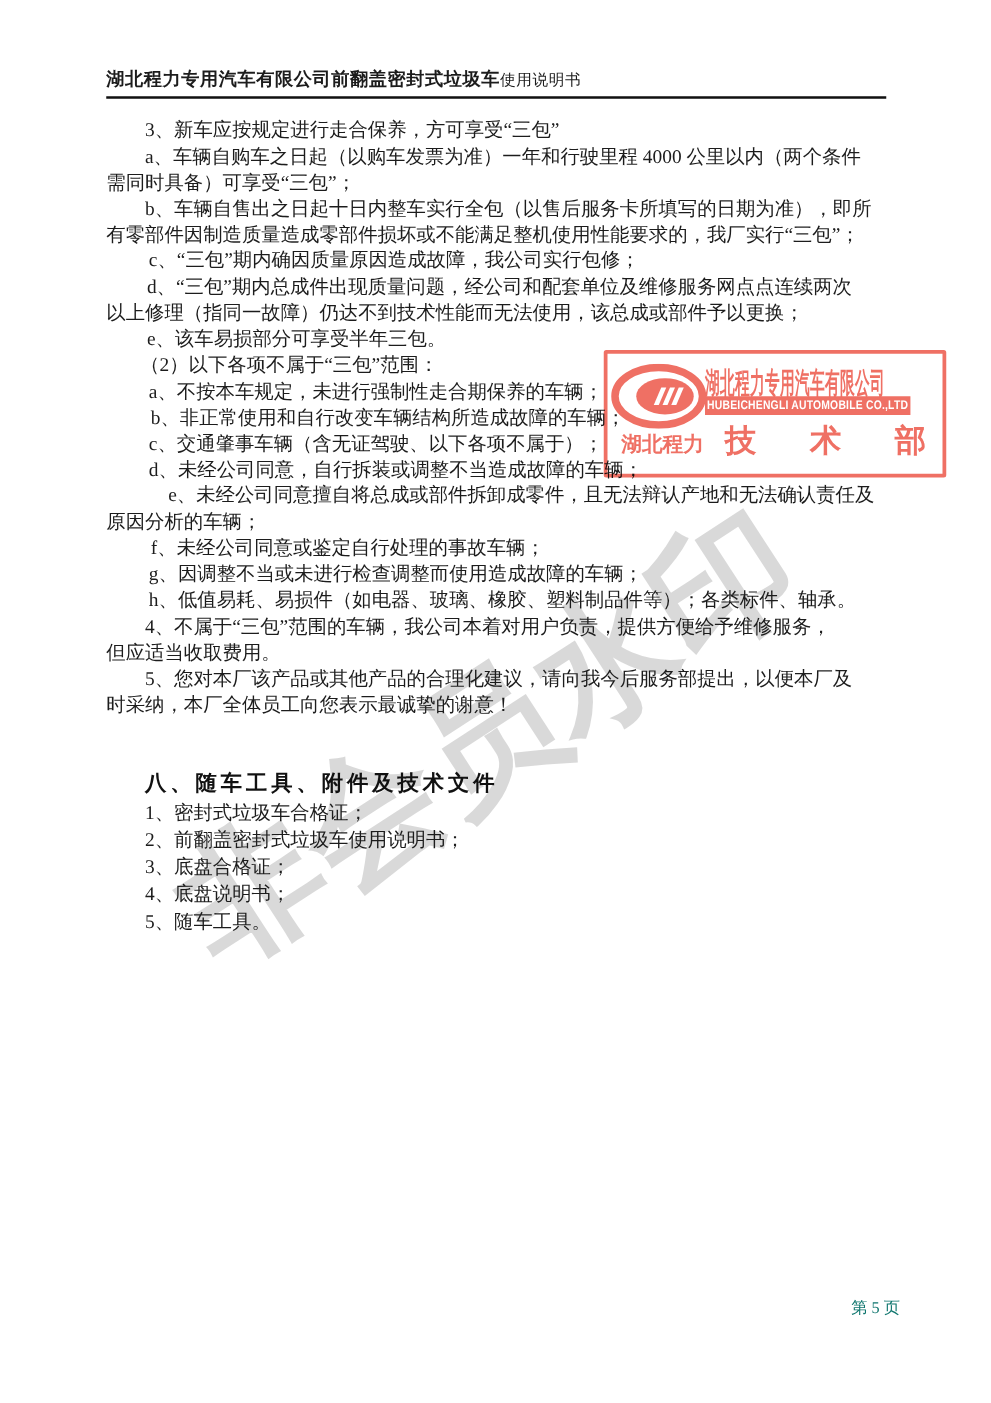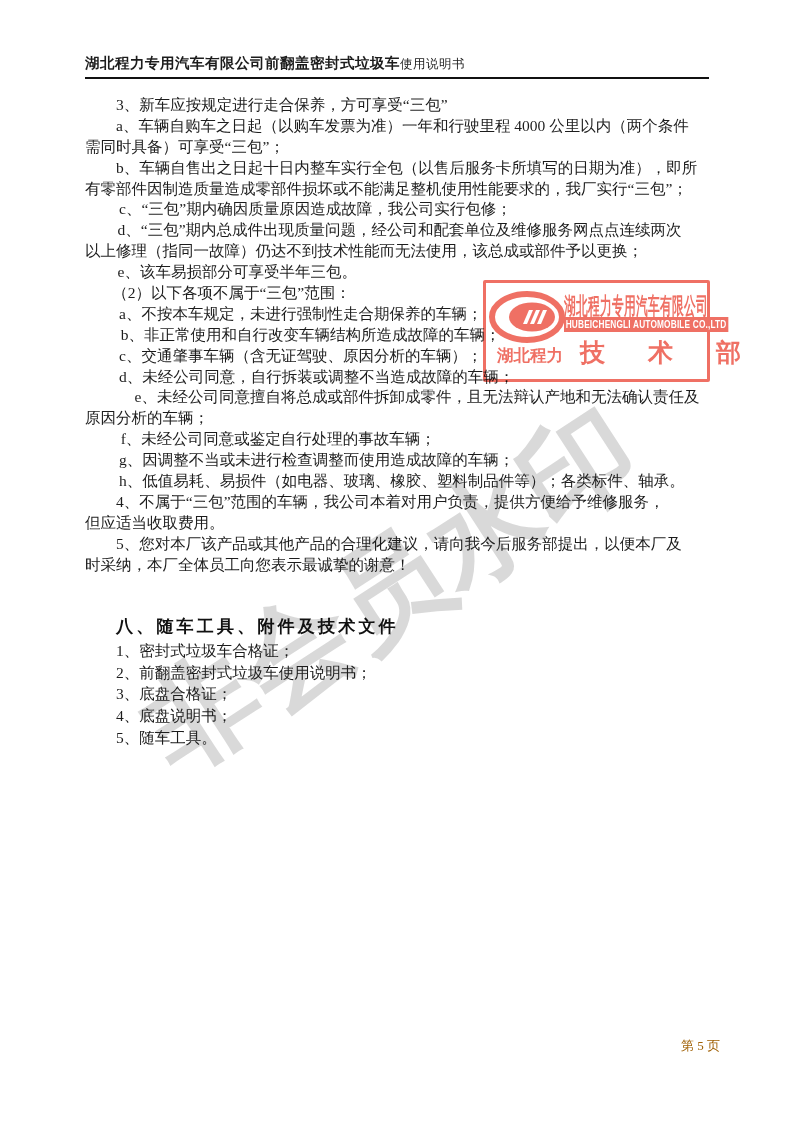--- a/index.html
+++ b/index.html
@@ -53,21 +53,21 @@
     z-index:0;
     font-family:"Liberation Sans","DejaVu Sans",sans-serif;
     font-size:112px;line-height:118px;font-weight:700;
     color:rgba(80,80,80,0.22);
     text-align:center;white-space:nowrap;
     transform:rotate(-33deg);
     user-select:none;
   }
   
   .stamp{
-    position:absolute;left:483px;top:280px;width:227px;height:102px;
+    position:absolute;left:483px;top:280px;width:274px;height:102px;
     z-index:2;
     border:3px solid var(--stamp-red);
     border-radius:2px;
     box-sizing:border-box;
     mix-blend-mode:multiply;
     opacity:.93;
     font-family:"Liberation Sans","DejaVu Sans",sans-serif;
   }
   .stamp .logo{position:absolute;left:2px;top:8px;width:78px;height:52px;}
   .stamp .company-cn{
@@ -89,21 +89,21 @@
     white-space:nowrap;
   }
   .stamp .dept-right{
     position:absolute;left:94px;top:53px;
     font-size:25px;font-weight:700;color:var(--stamp-red);
     letter-spacing:18px;white-space:nowrap;
   }
   
   .page-number{
     position:absolute;left:681px;top:1037px;
-    font-size:13px;color:#a16207;white-space:nowrap;
+    font-size:13px;color:#0f766e;white-space:nowrap;
   }
 </style>
 </head>
 <body>
 
 <div class="page">
 
   <div class="watermark">非会员水印</div>
 
   <div class="doc-header">
@@ -117,21 +117,21 @@
       <div class="line" style="padding-left: 0em;">需同时具备）可享受“三包”；</div>
       <div class="line" style="padding-left: 2em;">b、车辆自售出之日起十日内整车实行全包（以售后服务卡所填写的日期为准），即所</div>
       <div class="line" style="padding-left: 0em;">有零部件因制造质量造成零部件损坏或不能满足整机使用性能要求的，我厂实行“三包”；</div>
       <div class="line" style="padding-left: 2.2em;">c、“三包”期内确因质量原因造成故障，我公司实行包修；</div>
       <div class="line" style="padding-left: 2.1em;">d、“三包”期内总成件出现质量问题，经公司和配套单位及维修服务网点点连续两次</div>
       <div class="line" style="padding-left: 0em;">以上修理（指同一故障）仍达不到技术性能而无法使用，该总成或部件予以更换；</div>
       <div class="line" style="padding-left: 2.1em;">e、该车易损部分可享受半年三包。</div>
       <div class="line" style="padding-left: 1.75em;">（2）以下各项不属于“三包”范围：</div>
       <div class="line" style="padding-left: 2.2em;">a、不按本车规定，未进行强制性走合期保养的车辆；</div>
       <div class="line" style="padding-left: 2.3em;">b、非正常使用和自行改变车辆结构所造成故障的车辆；</div>
-      <div class="line" style="padding-left: 2.2em;">c、交通肇事车辆（含无证驾驶、原因分析的车辆）；</div>
+      <div class="line" style="padding-left: 2.2em;">c、交通肇事车辆（含无证驾驶、以下各项不属于）；</div>
       <div class="line" style="padding-left: 2.2em;">d、未经公司同意，自行拆装或调整不当造成故障的车辆；</div>
       <div class="line" style="padding-left: 2.2em; text-align: center;">e、未经公司同意擅自将总成或部件拆卸成零件，且无法辩认产地和无法确认责任及</div>
       <div class="line" style="padding-left: 0em;">原因分析的车辆；</div>
       <div class="line" style="padding-left: 2.3em;">f、未经公司同意或鉴定自行处理的事故车辆；</div>
       <div class="line" style="padding-left: 2.2em;">g、因调整不当或未进行检查调整而使用造成故障的车辆；</div>
       <div class="line" style="padding-left: 2.2em;">h、低值易耗、易损件（如电器、玻璃、橡胶、塑料制品件等）；各类标件、轴承。</div>
       <div class="line" style="padding-left: 2em;">4、不属于“三包”范围的车辆，我公司本着对用户负责，提供方便给予维修服务，</div>
       <div class="line" style="padding-left: 0em;">但应适当收取费用。</div>
       <div class="line" style="padding-left: 2em;">5、您对本厂该产品或其他产品的合理化建议，请向我今后服务部提出，以便本厂及</div>
       <div class="line" style="padding-left: 0em;">时采纳，本厂全体员工向您表示最诚挚的谢意！</div>

